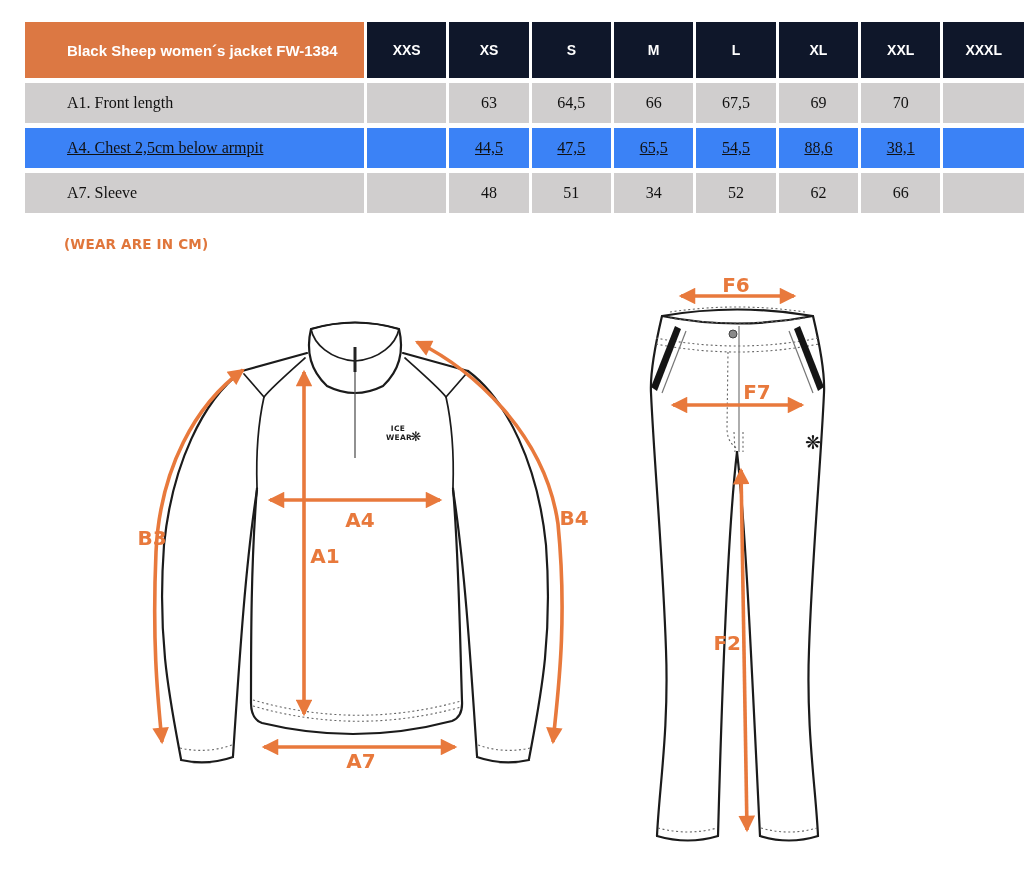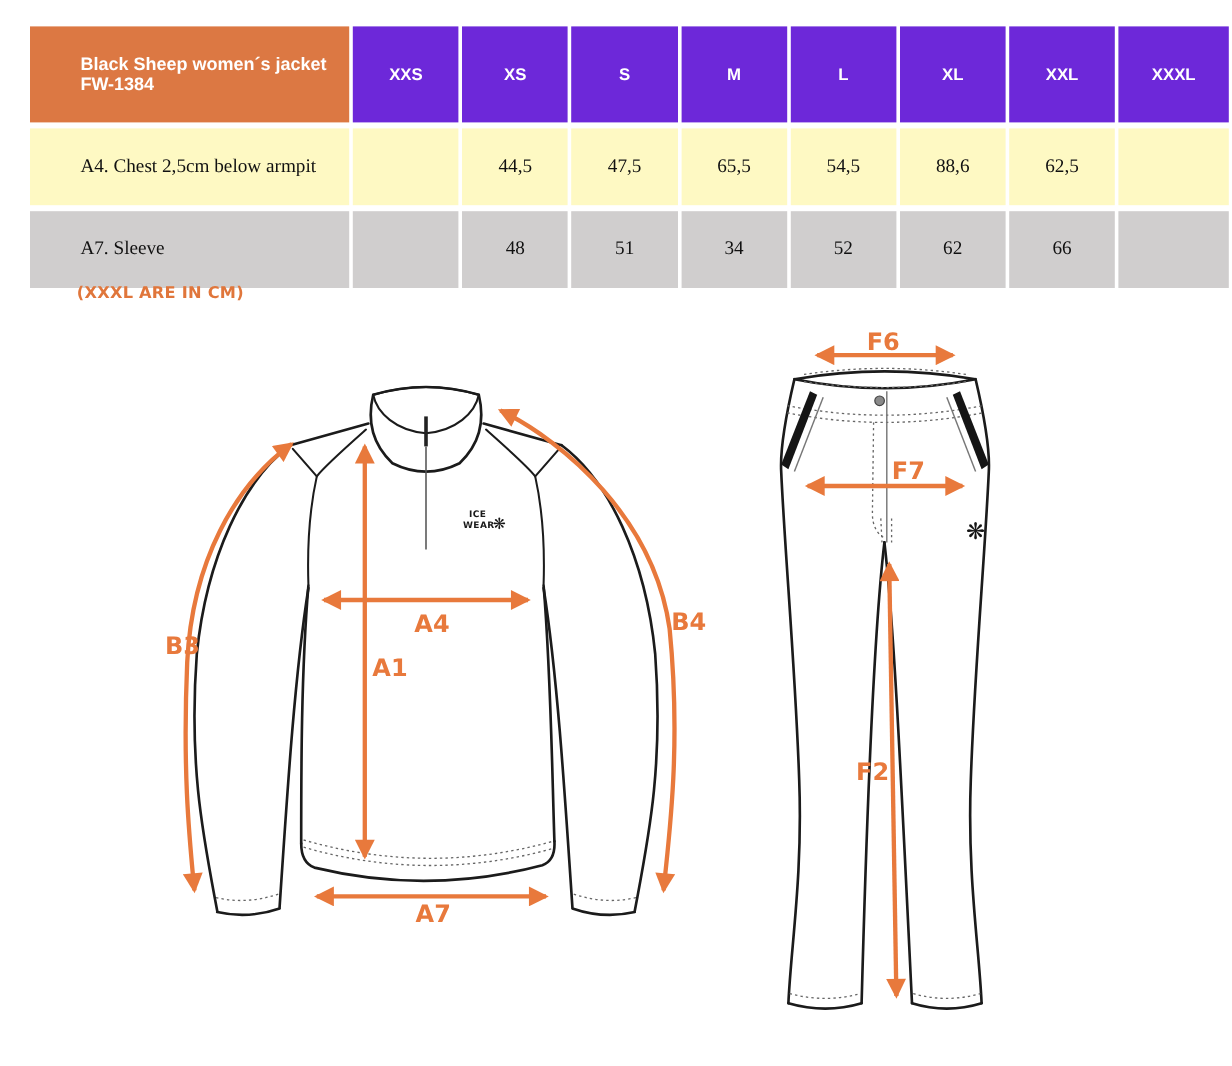--- a/index.html
+++ b/index.html
@@ -4,34 +4,34 @@
 <style>
   html,body{margin:0;padding:0;background:#fff;}
   body{position:relative;width:1027px;height:888px;font-family:"Liberation Sans",sans-serif;overflow:hidden;}
 
   
   .size-table{
     position:absolute;left:22px;top:17px;
     border-collapse:separate;border-spacing:3px 5px;
     table-layout:fixed;
   }
-  .size-table th,.size-table td{padding:16px;margin:0;}
+  .size-table th,.size-table td{padding:4px;margin:0;}
   .size-table th.title{
     width:330px;height:48px;background:#DC7843;color:#fff;
     font:bold 15px "Liberation Sans",sans-serif;text-align:left;padding-left:42px;
   }
   .size-table th.sz{
-    width:78px;height:48px;background:#6d28d9;color:#fff;
+    width:78px;height:48px;background:#0f172a;color:#fff;
     font:bold 14px "Liberation Sans",sans-serif;text-align:center;
   }
   .size-table td{height:32px;font:16px "Liberation Serif",serif;color:#111;}
   .size-table td.lbl{text-align:left;padding-left:42px;}
   .size-table td.val{text-align:center;}
   tr.dark td{background:#D0CECE;}
-  tr.light td{background:#fef9c3;}
+  tr.light td{background:#3b82f6;text-decoration:underline;}
 
   
   .sizes-note{
     position:absolute;left:64px;top:236px;
     font:700 13.5px "DejaVu Sans",sans-serif;color:#E0763B;letter-spacing:.2px;
   }
 
   
   svg.art{position:absolute;left:0;top:0;}
   .ol{stroke:#1b1b1b;stroke-width:2.2;fill:none;stroke-linecap:round;stroke-linejoin:round;}
@@ -150,38 +150,49 @@
     <th class="title">Black Sheep women´s jacket FW-1384</th>
     <th class="sz">XXS</th>
     <th class="sz">XS</th>
     <th class="sz">S</th>
     <th class="sz">M</th>
     <th class="sz">L</th>
     <th class="sz">XL</th>
     <th class="sz">XXL</th>
     <th class="sz">XXXL</th>
   </tr>
+  <tr class="dark">
+    <td class="lbl">A1. Front length</td>
+    <td class="val"></td>
+    <td class="val">63</td>
+    <td class="val">64,5</td>
+    <td class="val">66</td>
+    <td class="val">67,5</td>
+    <td class="val">69</td>
+    <td class="val">70</td>
+    <td class="val"></td>
+  </tr>
   <tr class="light">
     <td class="lbl">A4. Chest 2,5cm below armpit</td>
     <td class="val"></td>
     <td class="val">44,5</td>
     <td class="val">47,5</td>
     <td class="val">65,5</td>
     <td class="val">54,5</td>
     <td class="val">88,6</td>
-    <td class="val">62,5</td>
+    <td class="val">38,1</td>
     <td class="val"></td>
   </tr>
   <tr class="dark">
     <td class="lbl">A7. Sleeve</td>
     <td class="val"></td>
     <td class="val">48</td>
     <td class="val">51</td>
     <td class="val">34</td>
     <td class="val">52</td>
     <td class="val">62</td>
     <td class="val">66</td>
     <td class="val"></td>
   </tr>
 </tbody>
   </table>
 
-<div class="sizes-note">(XXXL ARE IN CM)</div>
+<div class="sizes-note">(WEAR ARE IN CM)</div>
 
 </body></html>

